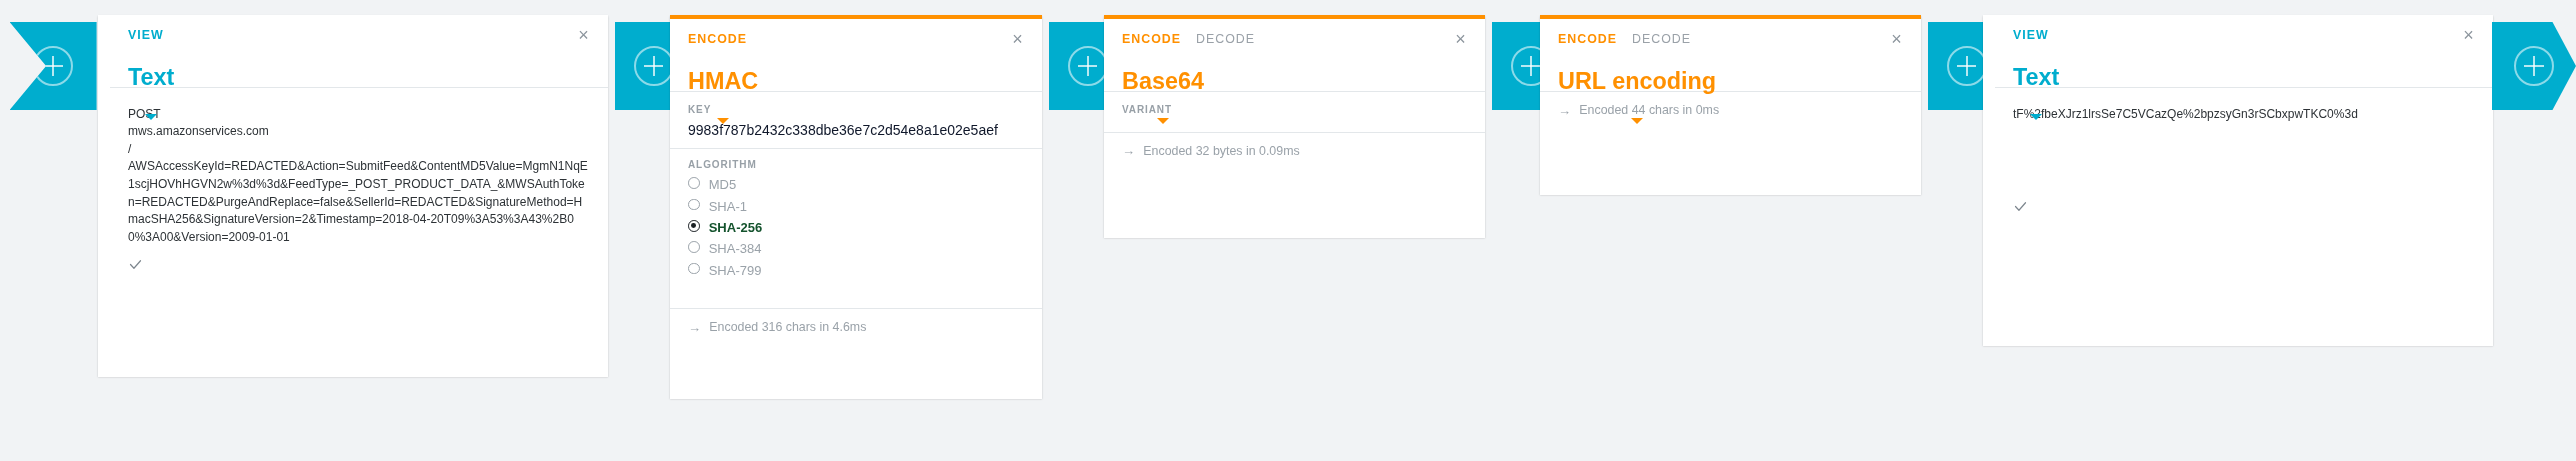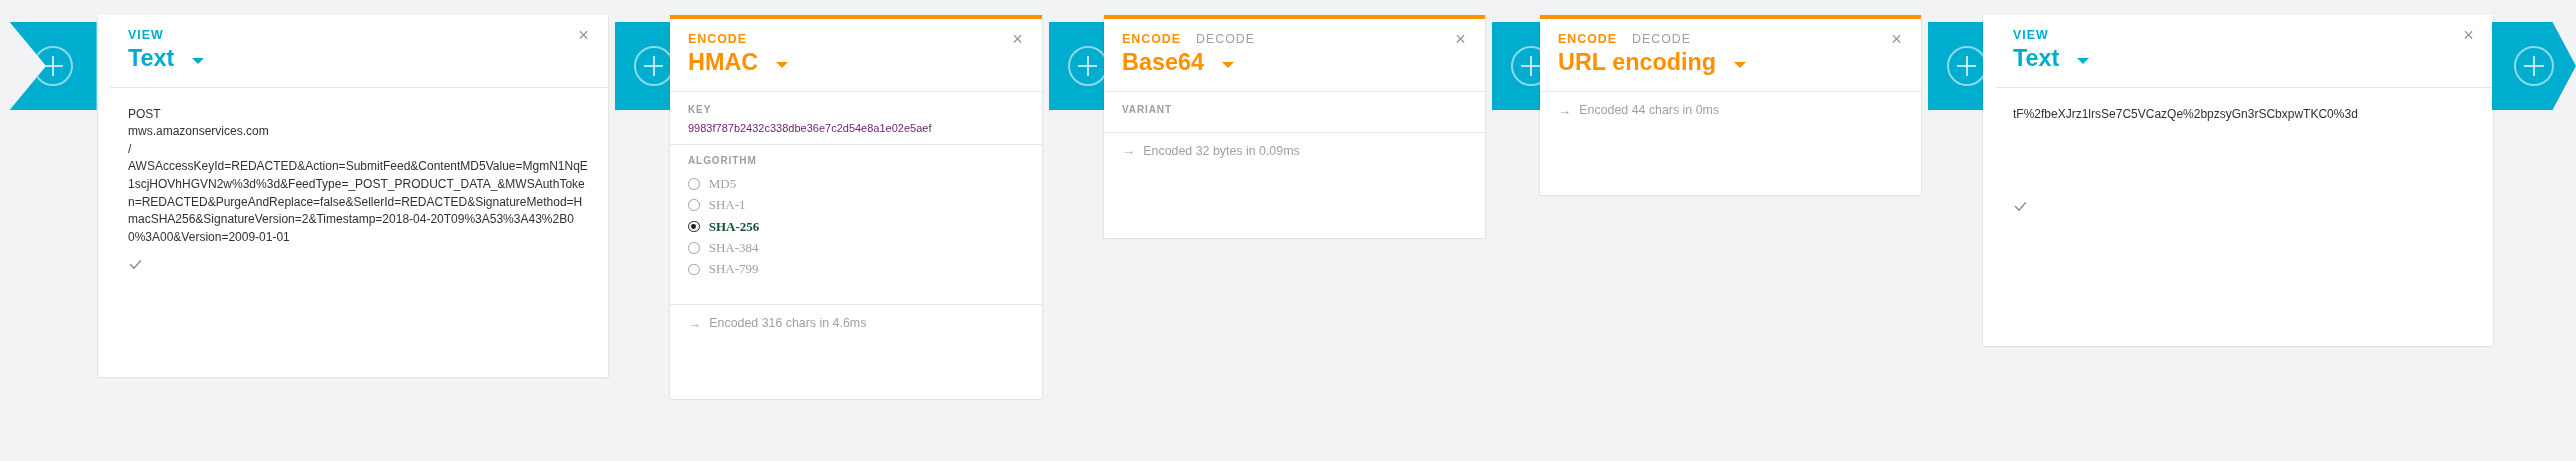--- a/index.html
+++ b/index.html
@@ -108,28 +108,29 @@
     color: #8d969e;
     font-size: 18px;
     line-height: 18px;
     text-align: center;
     cursor: pointer;
     font-family: "Liberation Sans", sans-serif;
     font-weight: 300;
   }
 
   .op-title {
-    margin-top: 3px;
+    margin-top: 22px;
     font-size: 23.4px;
     font-weight: 700;
     display: inline-flex;
     align-items: center;
     gap: 18px;
     cursor: pointer;
     line-height: 27.6px;
+    flex-direction: column;
   }
   .op-title.teal   { color: #00ADCE; }
   .op-title.orange { color: #FF9000; }
   .caret {
     display: inline-block;
     width: 0; height: 0;
     border-left: 6.2px solid transparent;
     border-right: 6.2px solid transparent;
     border-top: 6.9px solid currentColor;
     margin-top: 4.1px;
@@ -163,22 +164,22 @@
 
   .field-block { padding: 12.4px 18px 9.6px 18px; }
   .field-label {
     font-size: 10px;
     letter-spacing: 0.9px;
     color: #98a0a7;
     font-weight: 700;
     margin-bottom: 6.9px;
   }
   .field-value {
-    font-size: 11px;
-    color: #701a75;
+    font-size: 14px;
+    color: #0f172a;
     white-space: nowrap;
     overflow: hidden;
     cursor: text;
   }
   .select-row {
     display: flex;
     align-items: center;
     justify-content: space-between;
     cursor: pointer;
   }
@@ -187,25 +188,24 @@
     height: 12.4px;
     border-right: 1.8px solid #3a4147;
     border-bottom: 1.8px solid #3a4147;
     transform: rotate(45deg) translate(-2.1px,-2.1px);
     margin-right: 5.5px;
   }
 
   .radio-block { padding: 11px 18px 24px 18px; }
   .radio-item {
     display: flex;
-    align-items: center;
+    align-items: flex-start;
     gap: 9px;
     height: 21.4px;
     cursor: pointer;
-    font-family: Liberation Serif, serif;
   }
   .radio-dot {
     width: 11.7px;
     height: 11.7px;
     border-radius: 50%;
     border: 1.5px solid #9aa2a9;
     box-sizing: border-box;
     flex: none;
     position: relative;
   }

